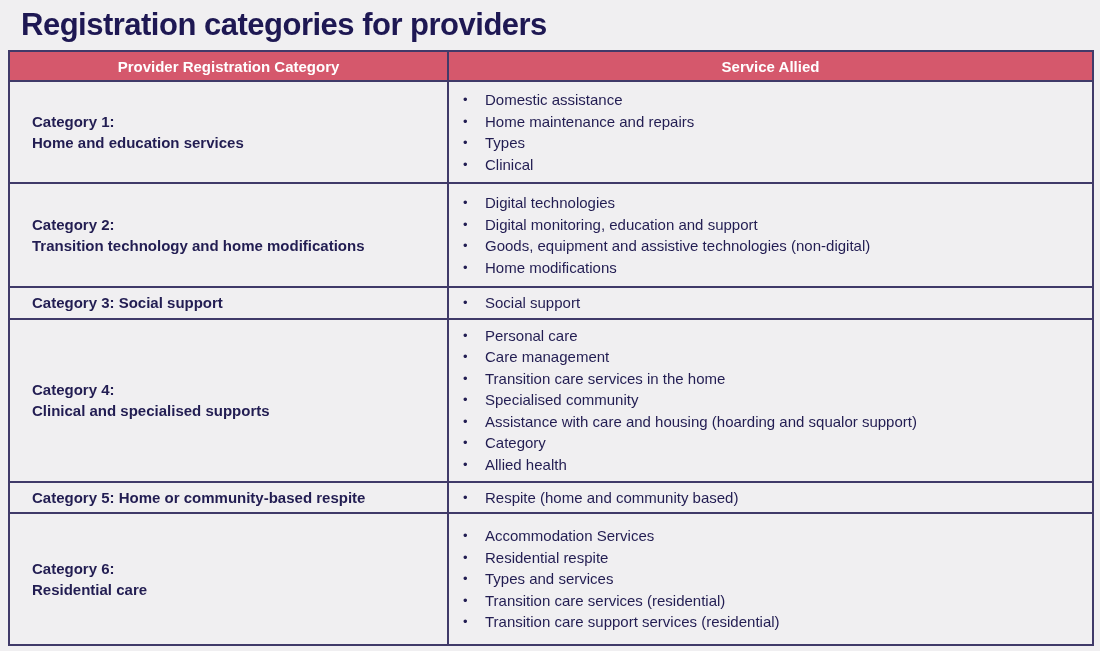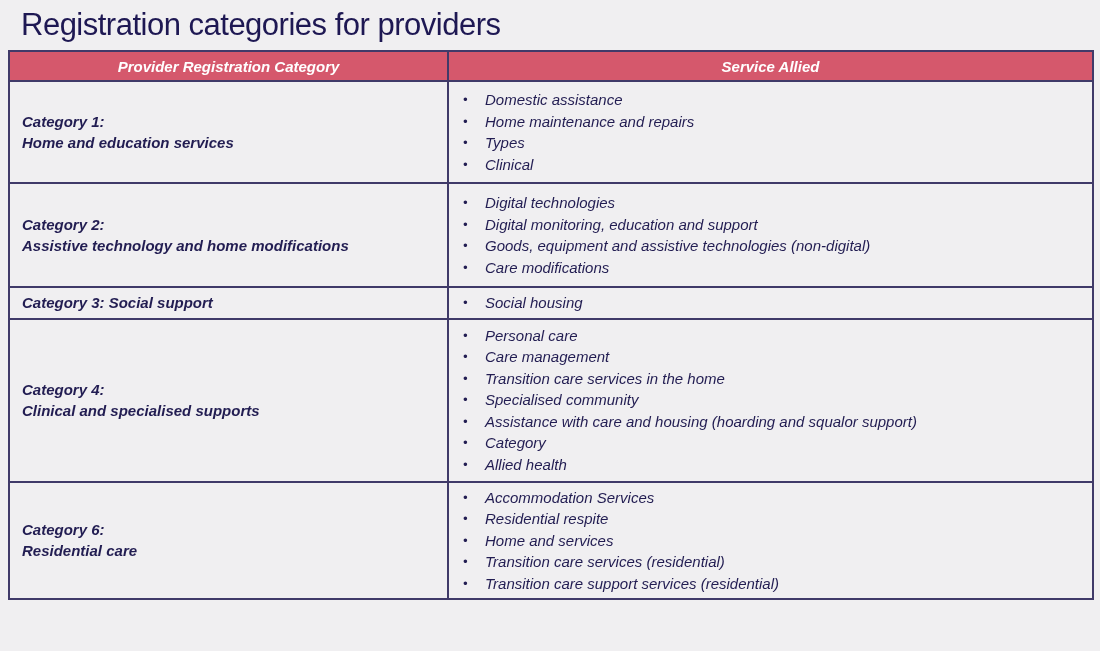--- a/index.html
+++ b/index.html
@@ -13,52 +13,51 @@
   *{box-sizing:border-box;margin:0;padding:0;}
   html,body{width:1100px;height:651px;}
   body{
     background:var(--page-bg);
     font-family:"Liberation Sans",sans-serif;
     color:var(--text);
     overflow:hidden;
   }
   .page-title{
     font-size:31px;
-    font-weight:normal;
+    font-weight:bold;
     color:var(--title);
     letter-spacing:-0.5px;
     margin:8px 0 8px 21px;
     line-height:1.1;
   }
   table.reg-table{
     border-collapse:collapse;
     margin-left:8px;
     width:1084px;
     table-layout:fixed;
-    font-style:italic;
   }
   .reg-table th,.reg-table td{
     border:2px solid var(--border);
     vertical-align:middle;
   }
   .reg-table th{
     background:var(--header-bg);
     color:var(--header-text);
     font-size:15px;
     font-weight:bold;
     height:30px;
     text-align:center;
     padding:2px 4px;
   }
   col.cat-col{width:439px;}
   col.svc-col{width:645px;}
   td.cat-cell{
     font-weight:bold;
     font-size:15px;
-    padding:4px 10px 4px 12px;
+    padding:4px 10px 4px 22px;
     line-height:21px;
     background:var(--page-bg);
   }
   td.svc-cell{
     font-size:15px;
     padding:4px 8px 4px 10px;
     background:var(--page-bg);
   }
   td.svc-cell ul{
     list-style:none;
@@ -109,38 +108,38 @@
             <li><span class="bullet">•</span><span>Domestic assistance</span></li>
             <li><span class="bullet">•</span><span>Home maintenance and repairs</span></li>
             <li><span class="bullet">•</span><span>Types</span></li>
             <li><span class="bullet">•</span><span>Clinical</span></li>
           </ul>
         </td>
       </tr>
       <tr>
         <td class="cat-cell">
           <div>Category 2:</div>
-          <div>Assistive technology and home modifications</div>
+          <div>Transition technology and home modifications</div>
         </td>
         <td class="svc-cell">
           <ul>
             <li><span class="bullet">•</span><span>Digital technologies</span></li>
             <li><span class="bullet">•</span><span>Digital monitoring, education and support</span></li>
             <li><span class="bullet">•</span><span>Goods, equipment and assistive technologies (non-digital)</span></li>
-            <li><span class="bullet">•</span><span>Care modifications</span></li>
+            <li><span class="bullet">•</span><span>Home modifications</span></li>
           </ul>
         </td>
       </tr>
       <tr>
         <td class="cat-cell">
           <div>Category 3: Social support</div>
         </td>
         <td class="svc-cell">
           <ul>
-            <li><span class="bullet">•</span><span>Social housing</span></li>
+            <li><span class="bullet">•</span><span>Social support</span></li>
           </ul>
         </td>
       </tr>
       <tr>
         <td class="cat-cell">
           <div>Category 4:</div>
           <div>Clinical and specialised supports</div>
         </td>
         <td class="svc-cell">
           <ul>
@@ -149,27 +148,37 @@
             <li><span class="bullet">•</span><span>Transition care services in the home</span></li>
             <li><span class="bullet">•</span><span>Specialised community</span></li>
             <li><span class="bullet">•</span><span>Assistance with care and housing (hoarding and squalor support)</span></li>
             <li><span class="bullet">•</span><span>Category</span></li>
             <li><span class="bullet">•</span><span>Allied health</span></li>
           </ul>
         </td>
       </tr>
       <tr>
         <td class="cat-cell">
+          <div>Category 5: Home or community-based respite</div>
+        </td>
+        <td class="svc-cell">
+          <ul>
+            <li><span class="bullet">•</span><span>Respite (home and community based)</span></li>
+          </ul>
+        </td>
+      </tr>
+      <tr>
+        <td class="cat-cell">
           <div>Category 6:</div>
           <div>Residential care</div>
         </td>
         <td class="svc-cell">
           <ul>
             <li><span class="bullet">•</span><span>Accommodation Services</span></li>
             <li><span class="bullet">•</span><span>Residential respite</span></li>
-            <li><span class="bullet">•</span><span>Home and services</span></li>
+            <li><span class="bullet">•</span><span>Types and services</span></li>
             <li><span class="bullet">•</span><span>Transition care services (residential)</span></li>
             <li><span class="bullet">•</span><span>Transition care support services (residential)</span></li>
           </ul>
         </td>
       </tr>
     </tbody>
 </table>
 
 </body></html>

